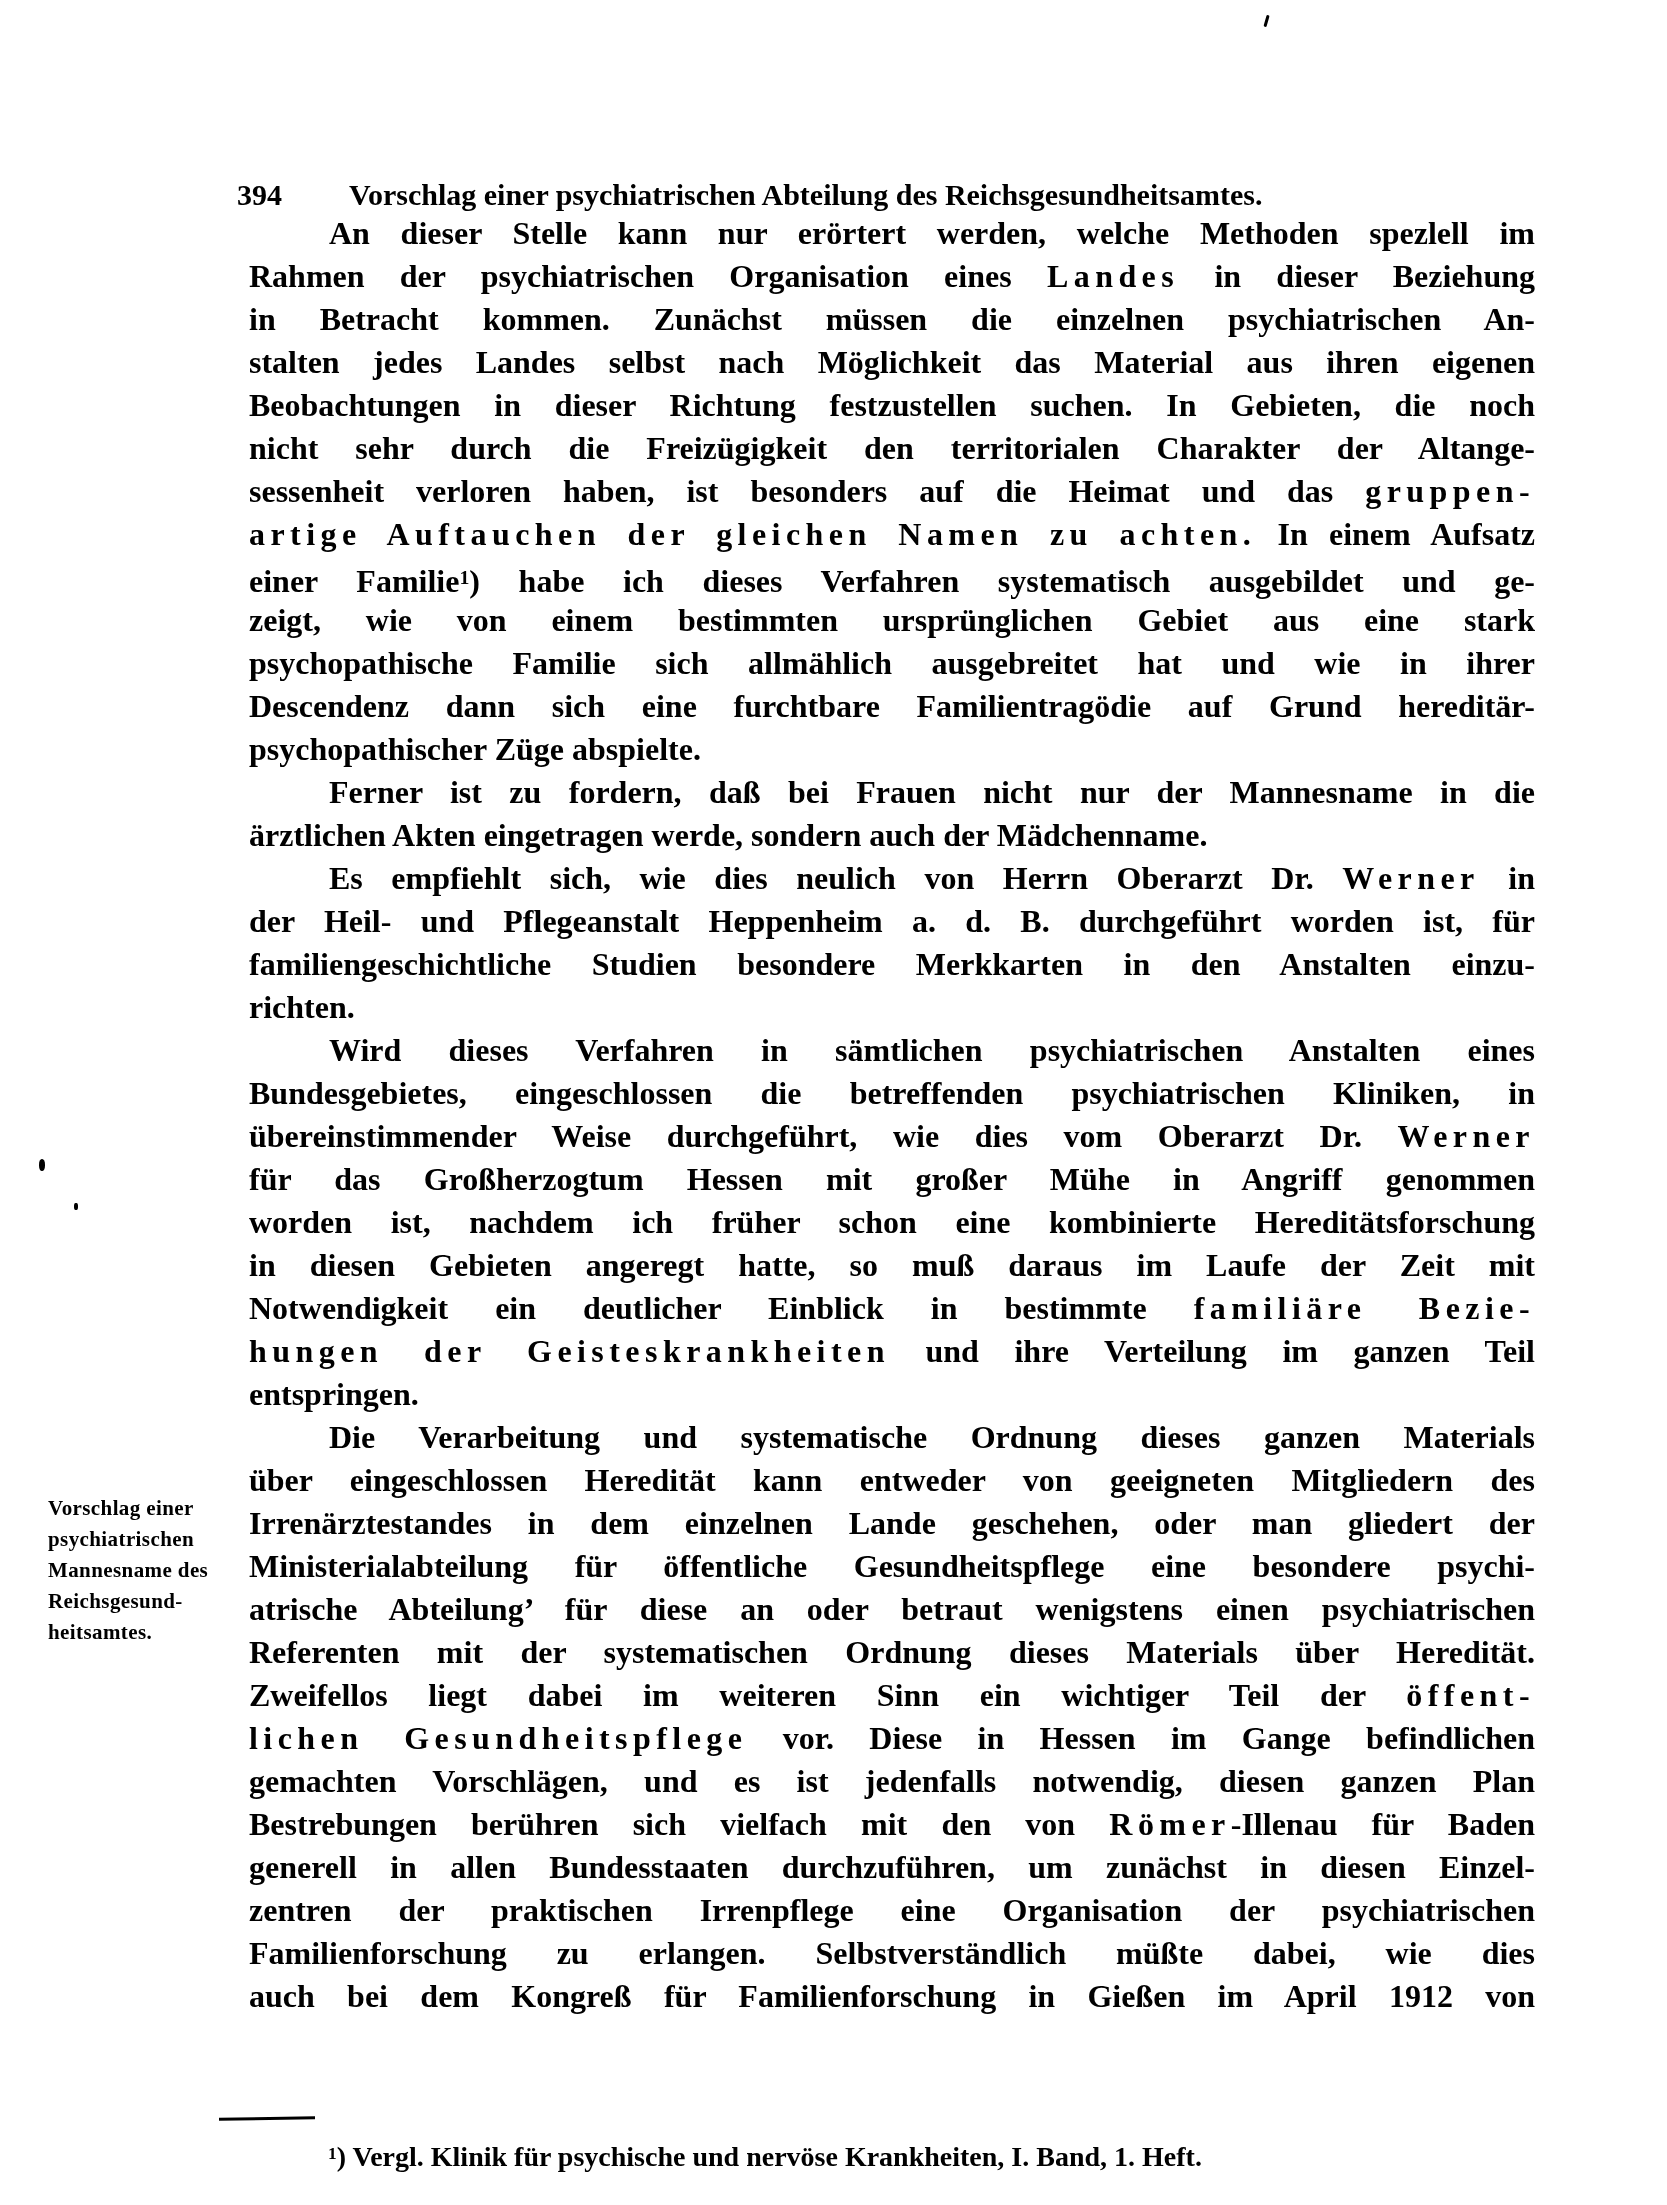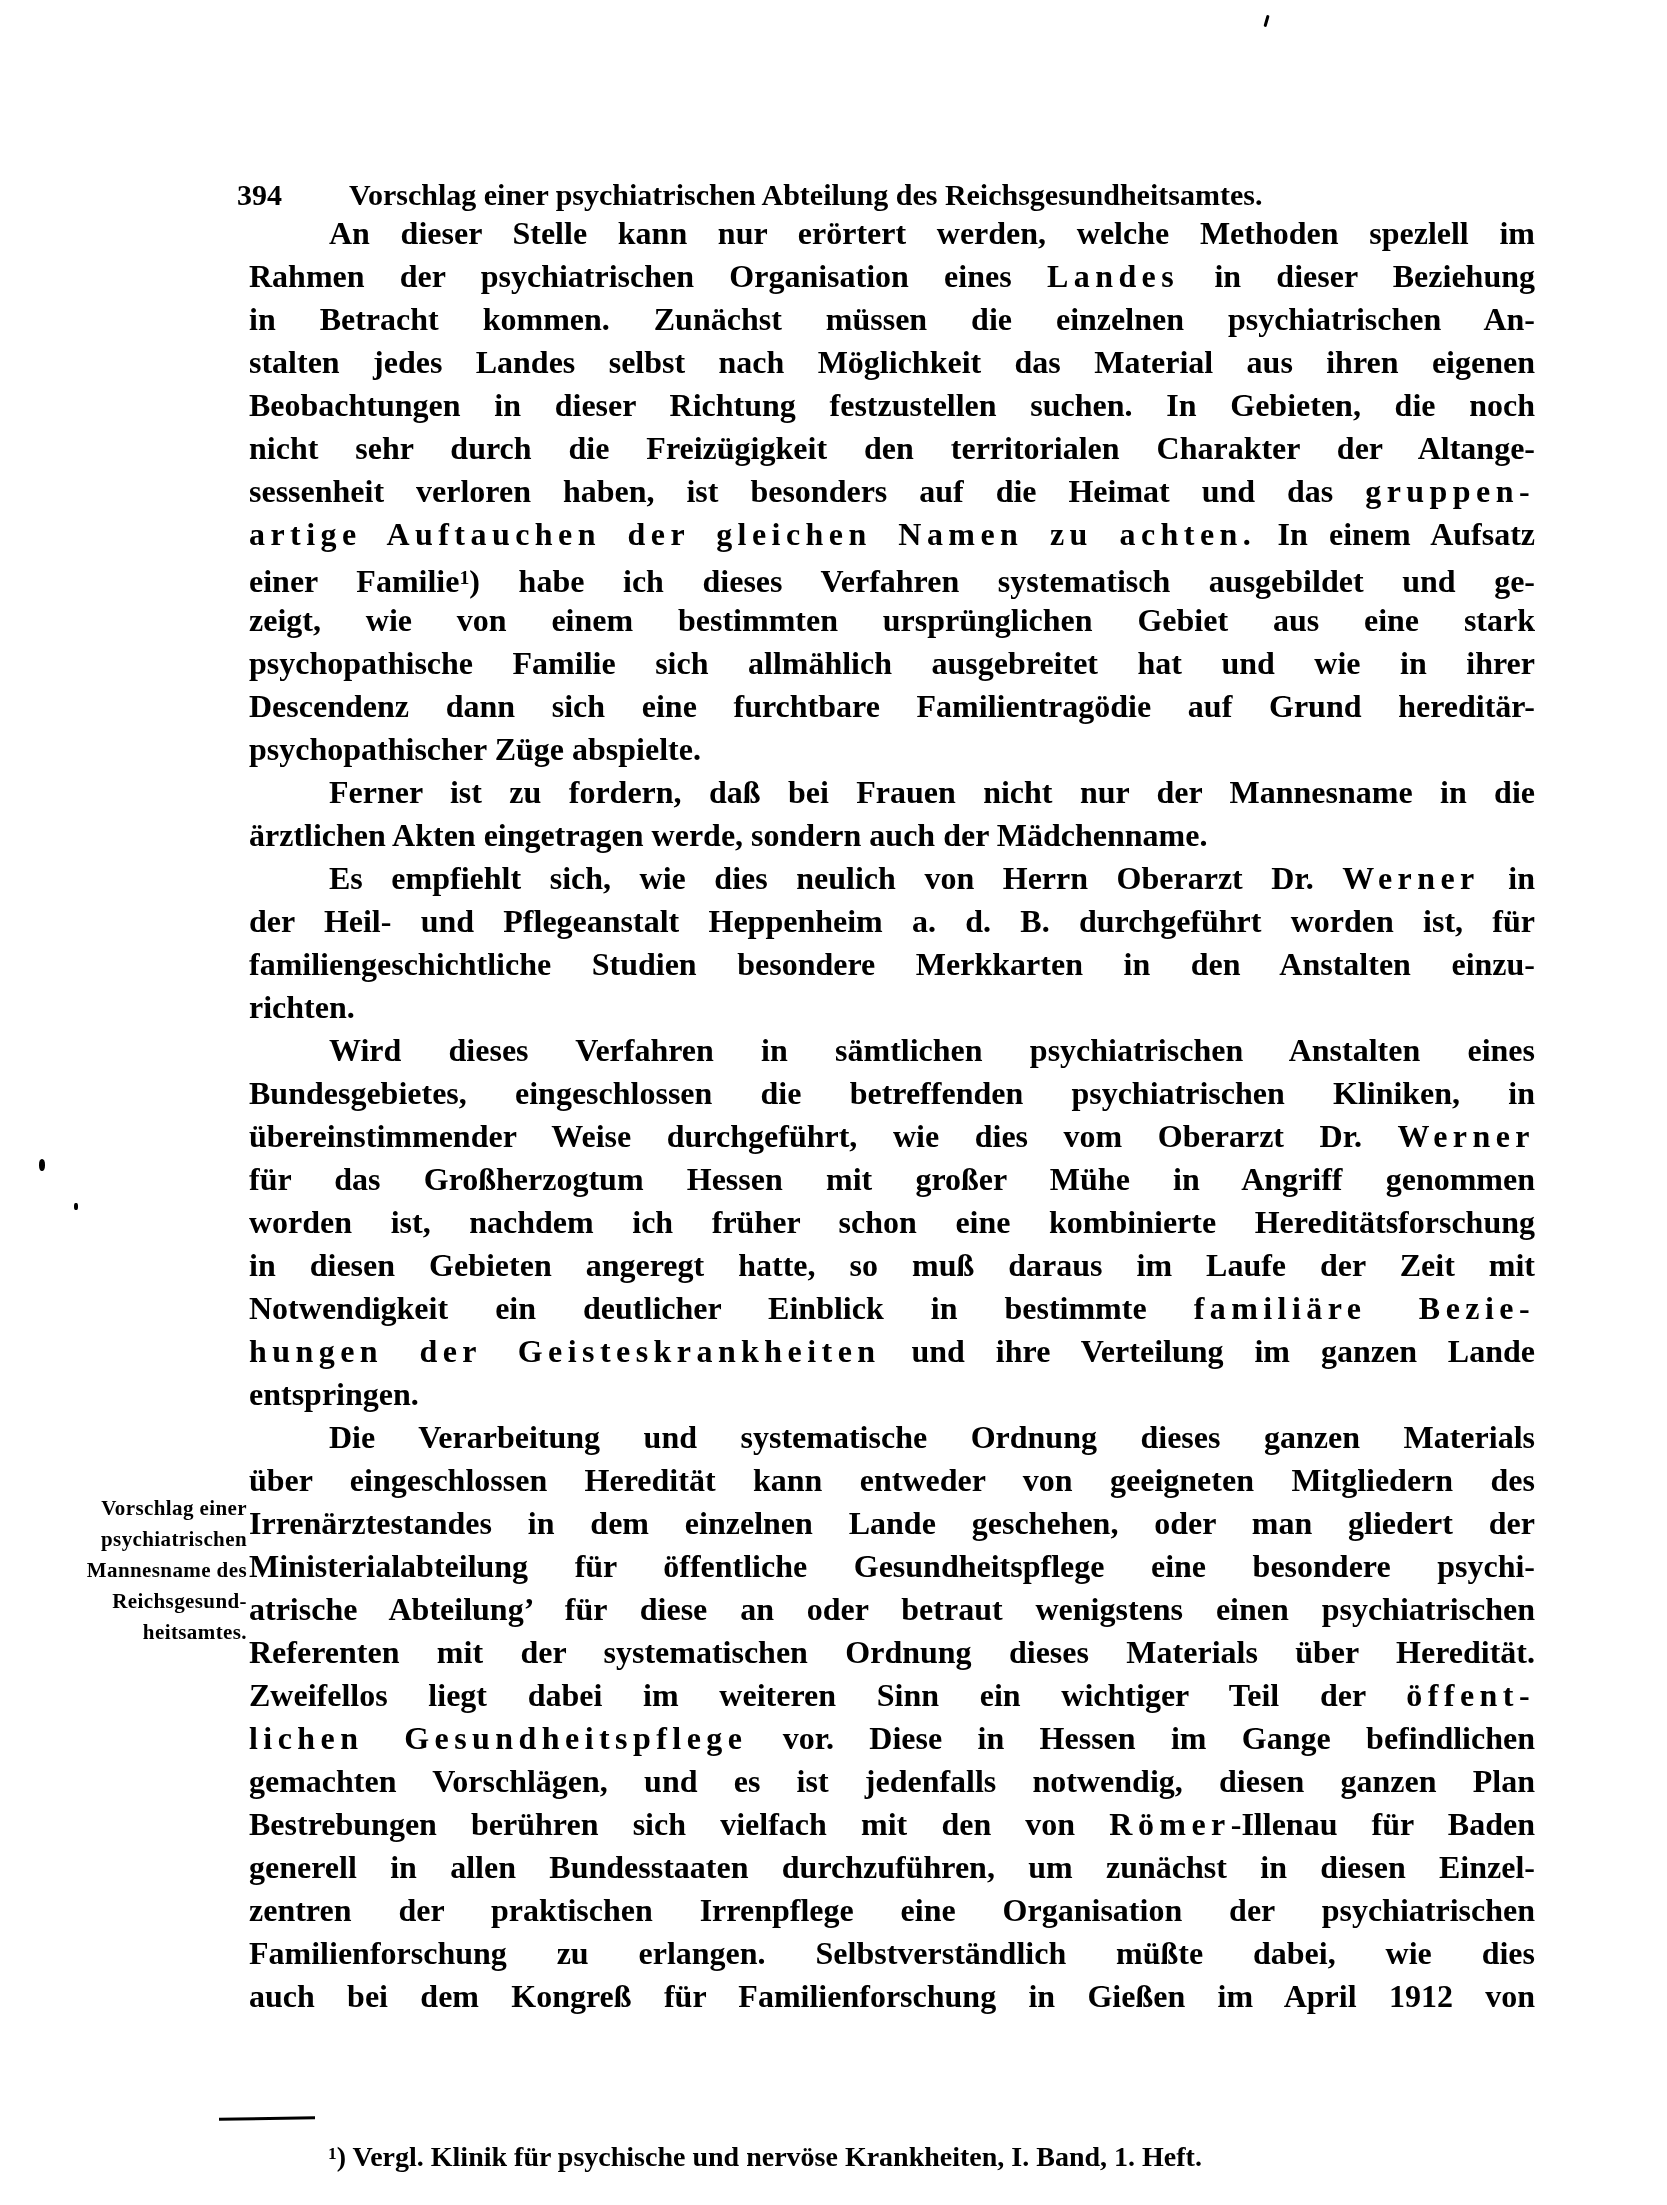--- a/index.html
+++ b/index.html
@@ -24,21 +24,21 @@
   }
   #running-header .pagenum { margin-right: 67px; }
 
   
   #margin-note {
     position: absolute;
     left: 48px; top: 1493px;
     width: 199px;
     font-size: 21px;
     line-height: 31px;
-    text-align: right;
+    text-align: left;
     letter-spacing: 0.4px;
   }
 
   
   #body-block {
     position: absolute;
     left: 249px; top: 212px;
     width: 1286px;
     font-size: 32px;
   }
@@ -112,21 +112,21 @@
     <div class="line"><span>der Heil- und Pflegeanstalt Heppenheim a. d. B. durchgeführt worden ist, für</span></div>
     <div class="line"><span>familiengeschichtliche Studien besondere Merkkarten in den Anstalten einzu-</span></div>
     <div class="line last"><span>richten.</span></div>
     <div class="line indent"><span>Wird dieses Verfahren in sämtlichen psychiatrischen Anstalten eines</span></div>
     <div class="line"><span>Bundesgebietes, eingeschlossen die betreffenden psychiatrischen Kliniken, in</span></div>
     <div class="line"><span>übereinstimmender Weise durchgeführt, wie dies vom Oberarzt Dr. </span><span class="sp">Werner</span></div>
     <div class="line"><span>für das Großherzogtum Hessen mit großer Mühe in Angriff genommen</span></div>
     <div class="line"><span>worden ist, nachdem ich früher schon eine kombinierte Hereditätsforschung</span></div>
     <div class="line"><span>in diesen Gebieten angeregt hatte, so muß daraus im Laufe der Zeit mit</span></div>
     <div class="line"><span>Notwendigkeit ein deutlicher Einblick in bestimmte </span><span class="sp">familiäre Bezie-</span></div>
-    <div class="line"><span class="sp">hungen der Geisteskrankheiten</span><span> und ihre Verteilung im ganzen Lande</span></div>
+    <div class="line"><span class="sp">hungen der Geisteskrankheiten</span><span> und ihre Verteilung im ganzen Teil</span></div>
     <div class="line last"><span>entspringen.</span></div>
     <div class="line indent"><span>Die Verarbeitung und systematische Ordnung dieses ganzen Materials</span></div>
     <div class="line"><span>über eingeschlossen Heredität kann entweder von geeigneten Mitgliedern des</span></div>
     <div class="line"><span>Irrenärztestandes in dem einzelnen Lande geschehen, oder man gliedert der</span></div>
     <div class="line"><span>Ministerialabteilung für öffentliche Gesundheitspflege eine besondere psychi-</span></div>
     <div class="line"><span>atrische Abteilung’ für diese an oder betraut wenigstens einen psychiatrischen</span></div>
     <div class="line"><span>Referenten mit der systematischen Ordnung dieses Materials über Heredität.</span></div>
     <div class="line"><span>Zweifellos liegt dabei im weiteren Sinn ein wichtiger Teil der </span><span class="sp">öffent-</span></div>
     <div class="line"><span class="sp">lichen Gesundheitspflege</span><span> vor. Diese in Hessen im Gange befindlichen</span></div>
     <div class="line"><span>gemachten Vorschlägen, und es ist jedenfalls notwendig, diesen ganzen Plan</span></div>

